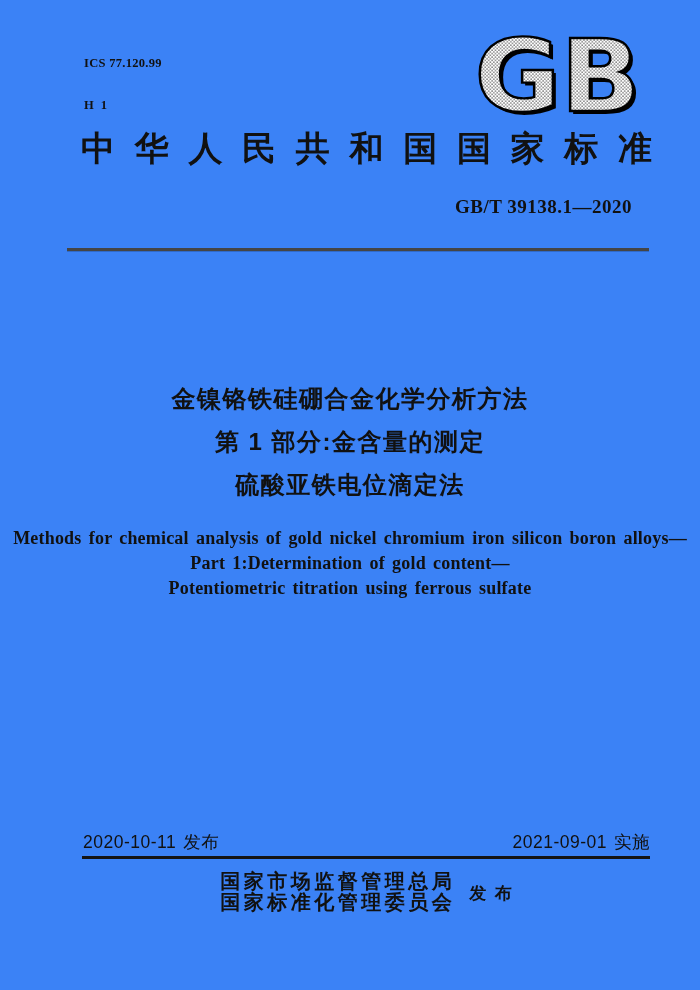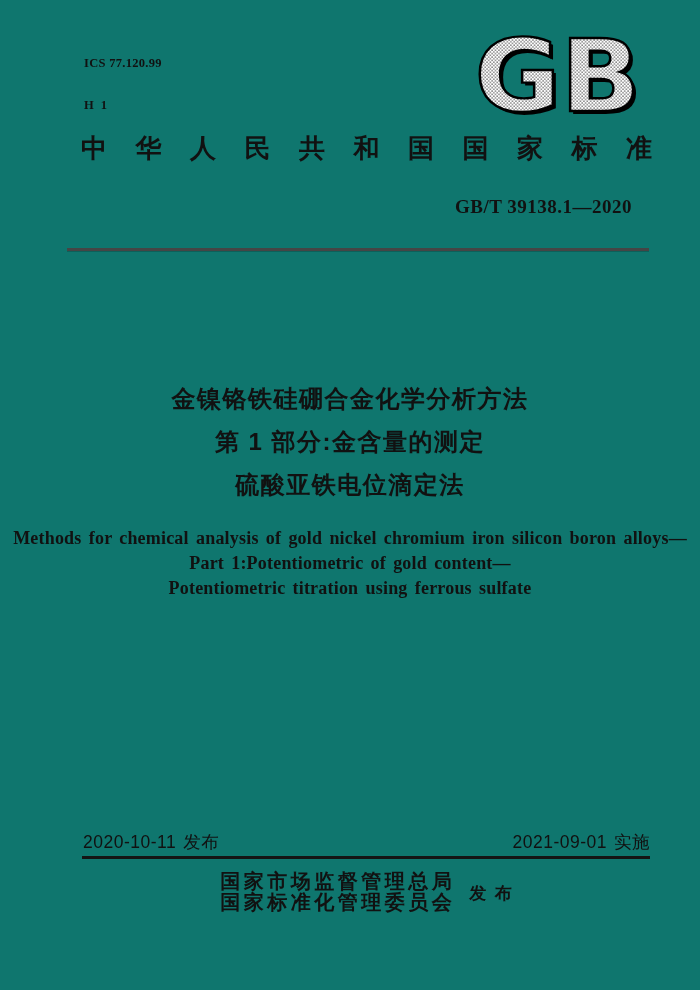--- a/index.html
+++ b/index.html
@@ -4,38 +4,38 @@
 <style>
   * { margin: 0; padding: 0; box-sizing: border-box; }
   html, body { background: #ffffff; }
   body {
     width: 700px; height: 990px;
     font-family: "Liberation Serif", serif;
     color: #111111;
     position: relative;
     overflow: hidden;
   }
-  .page { position: absolute; inset: 0; background: #0f766e; }
+  .page { position: absolute; inset: 0; background: #3b82f6; }
 
   
   .ics-block {
     position: absolute; left: 84px; top: 28px;
     font-family: "Liberation Serif", serif;
     font-weight: bold; font-size: 12.5px; line-height: 14px;
     letter-spacing: 0.3px; white-space: pre;
   }
 
   
   .gb-logo { position: absolute; top: 34px; right: 52px; width: 176px; height: 82px; }
 
   
   .national-header {
     position: absolute; left: 81px; top: 128px; width: 571px;
     font-family: "Liberation Serif", serif;
-    font-weight: bold; font-size: 26px; line-height: 42px;
+    font-weight: bold; font-size: 34px; line-height: 42px;
     text-align: justify; text-align-last: justify;
     white-space: nowrap;
   }
 
   .std-number {
     position: absolute; top: 196px; right: 68px;
     font-family: "Liberation Serif", serif;
     font-weight: bold; font-size: 19px; letter-spacing: 0.5px;
   }
 
@@ -122,21 +122,21 @@
   <div class="rule-top"></div>
 
   <div class="title-block">
     <div>金镍铬铁硅硼合金化学分析方法</div>
     <div>第 1 部分:金含量的测定</div>
     <div>硫酸亚铁电位滴定法</div>
   </div>
 
   <div class="en-title-block">
     <div>Methods for chemical analysis of gold nickel chromium iron silicon boron alloys—</div>
-    <div>Part 1:Potentiometric of gold content—</div>
+    <div>Part 1:Determination of gold content—</div>
     <div>Potentiometric titration using ferrous sulfate</div>
   </div>
 
   <div class="dates-row">
     <div>
       <span>2020-10-11</span><span class="action">发布</span>
     </div>
     <div>
       <span>2021-09-01</span><span class="action">实施</span>
     </div>

